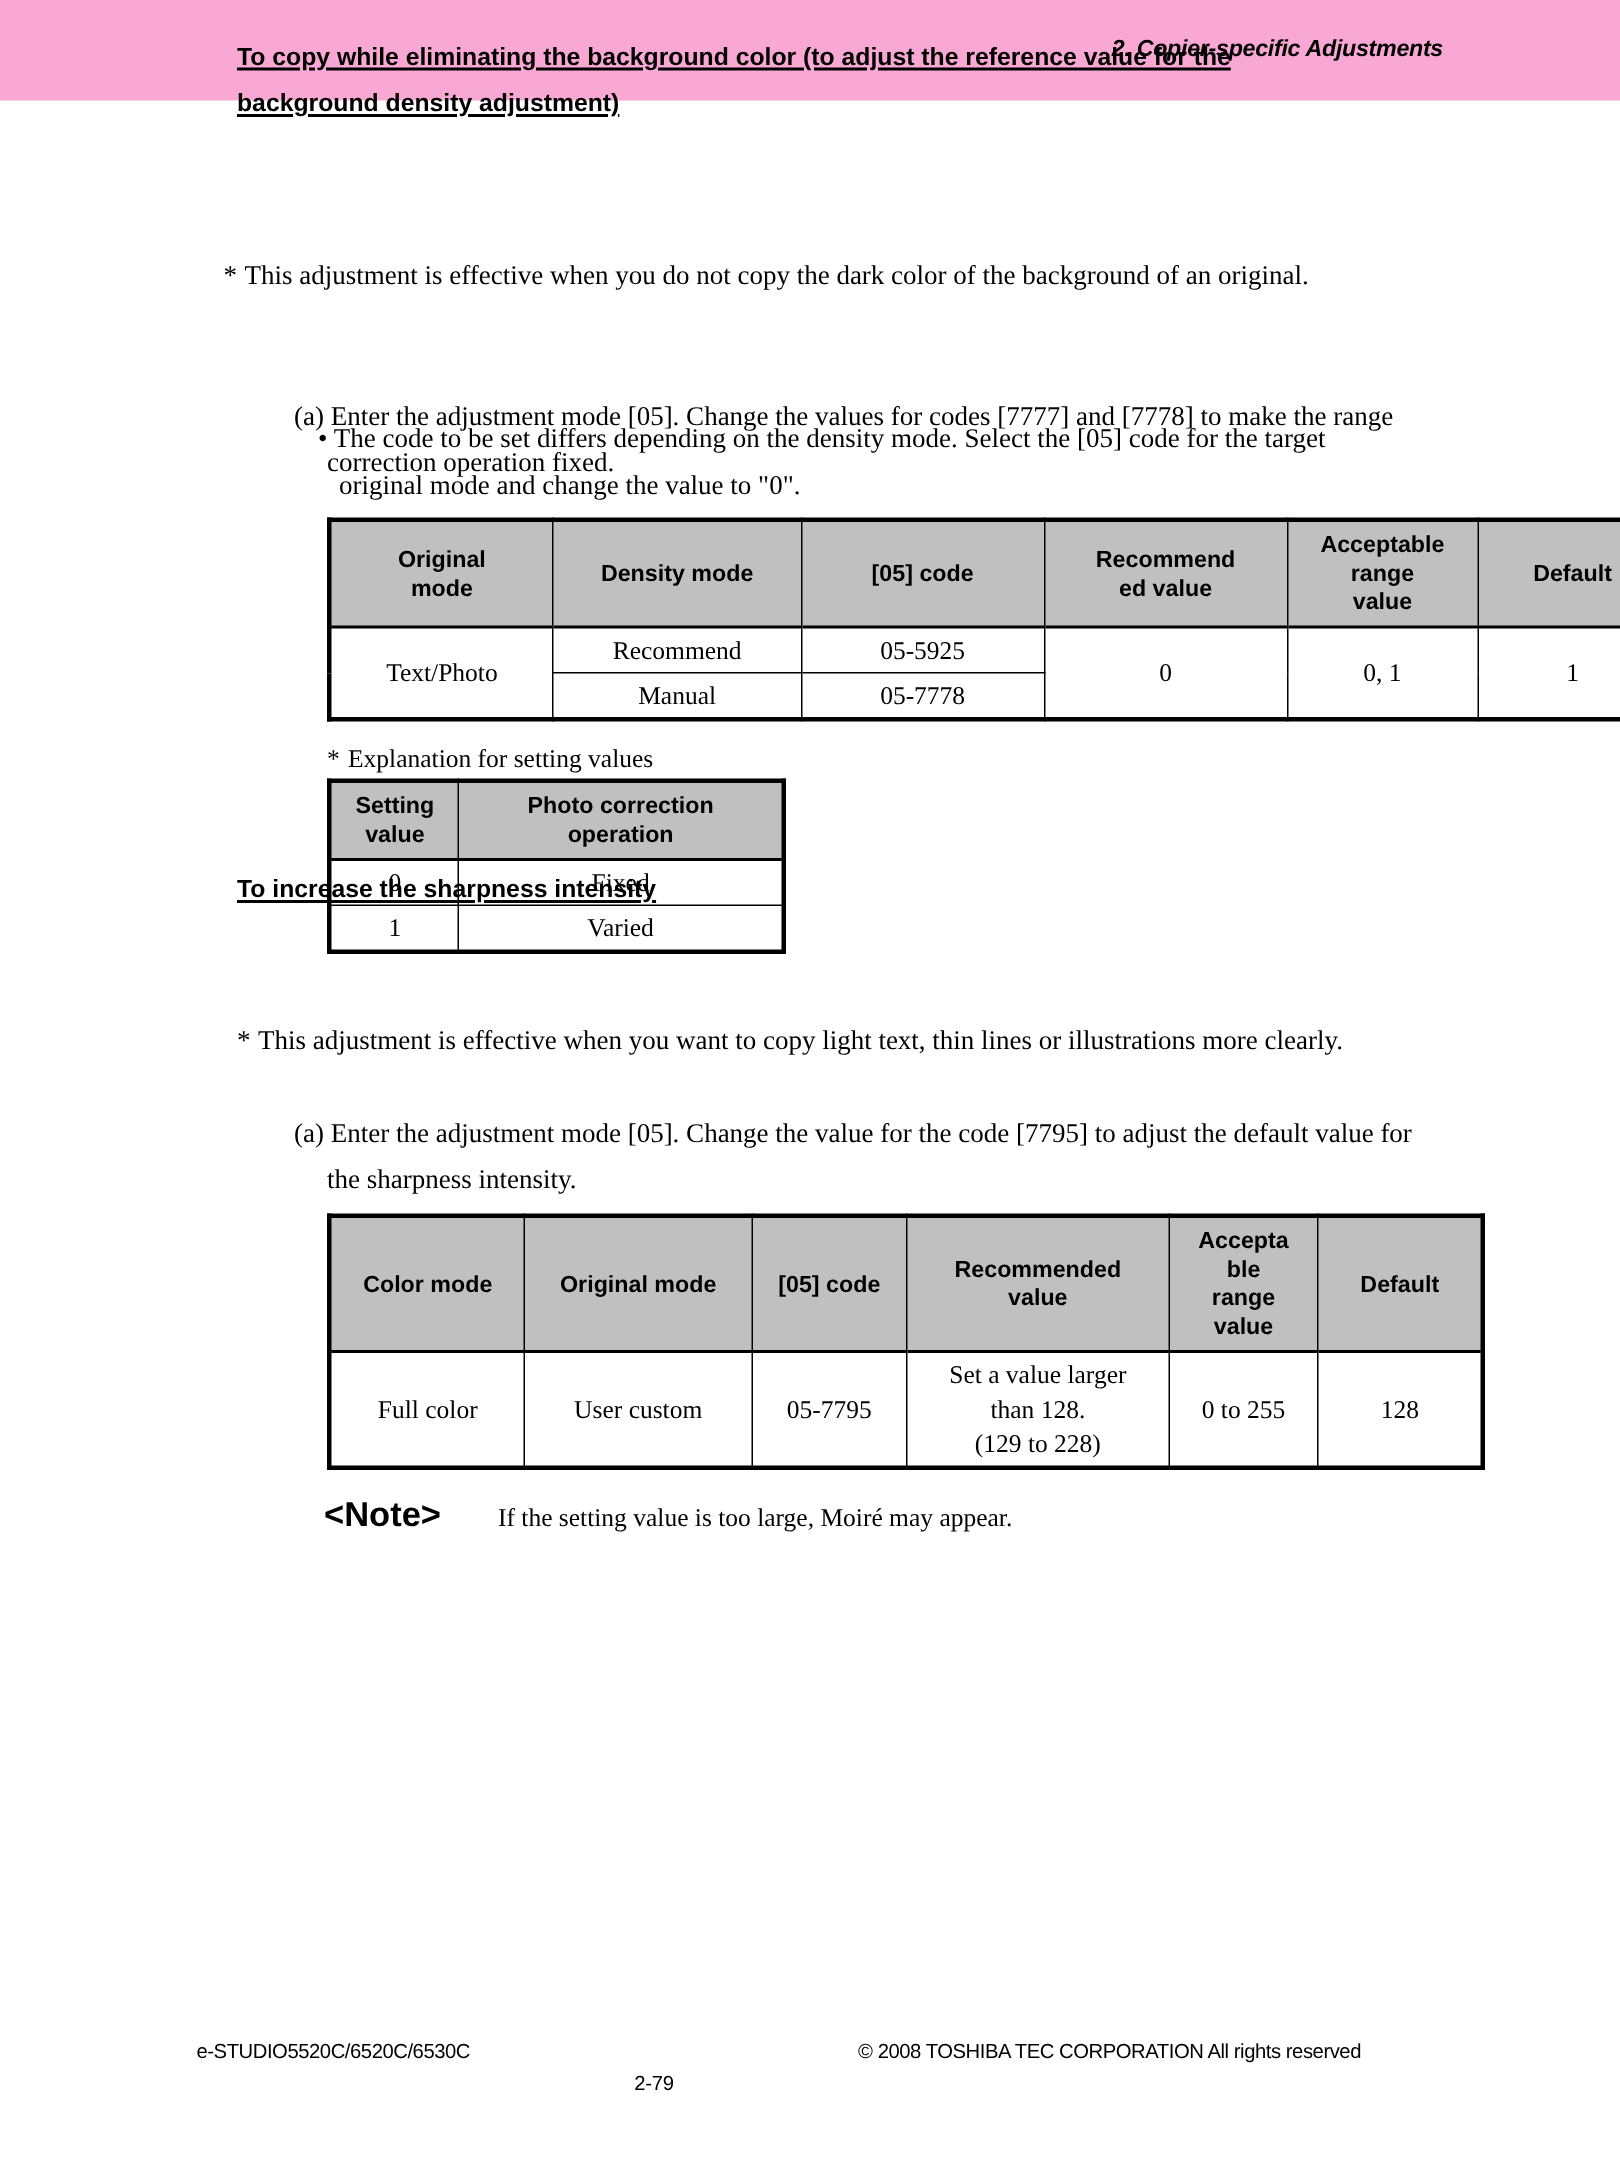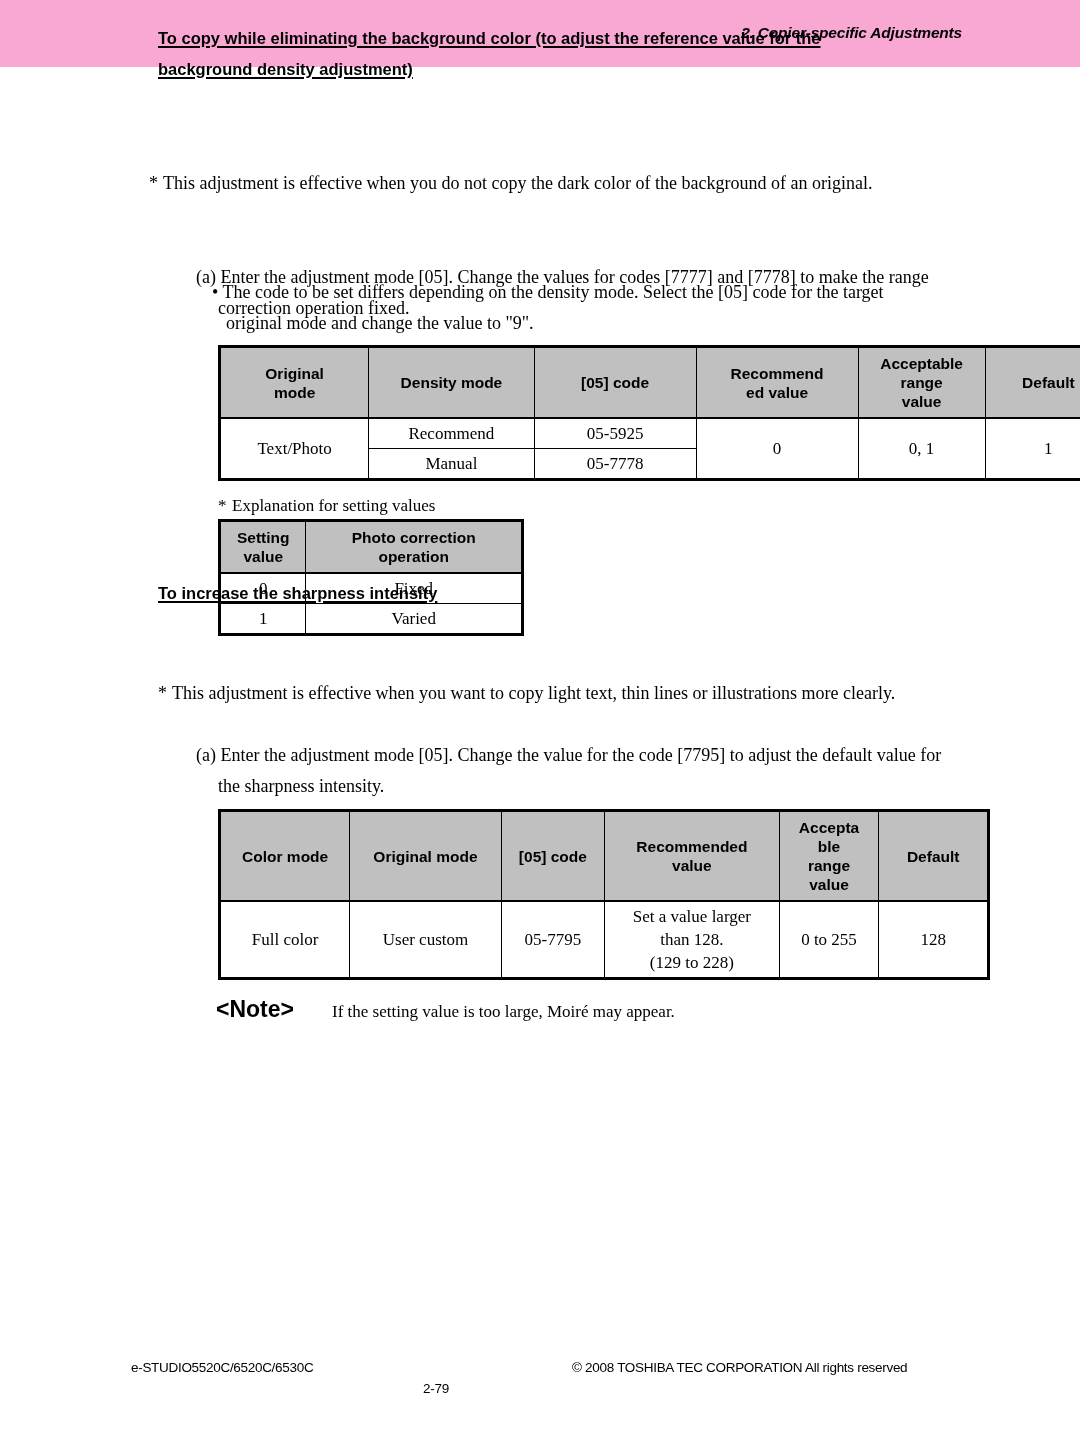--- a/index.html
+++ b/index.html
@@ -168,21 +168,21 @@
   <span class="star">*</span><span>This adjustment is effective when you do not copy the dark color of the background of an original.</span>
 </div>
 
 <div class="para" style="left:196px; top:215px;margin-top:47px;">
   <span class="ln">(a) Enter the adjustment mode [05]. Change the values for codes [7777] and [7778] to make the range</span>
   <span class="ln indent1">correction operation fixed.</span>
 </div>
 
 <div class="para" style="left:212px; top:277px;">
   <span class="ln">• The code to be set differs depending on the density mode. Select the [05] code for the target</span>
-  <span class="ln indent2">original mode and change the value to "9".</span>
+  <span class="ln indent2">original mode and change the value to "0".</span>
 </div>
 
 <table class="doc" style="left:218px; top:345px; width:896px;">
   <colgroup>
     <col style="width:129px">
       <col style="width:143px">
       <col style="width:140px">
     <col style="width:140px">
       <col style="width:110px">
       <col style="width:110px">

